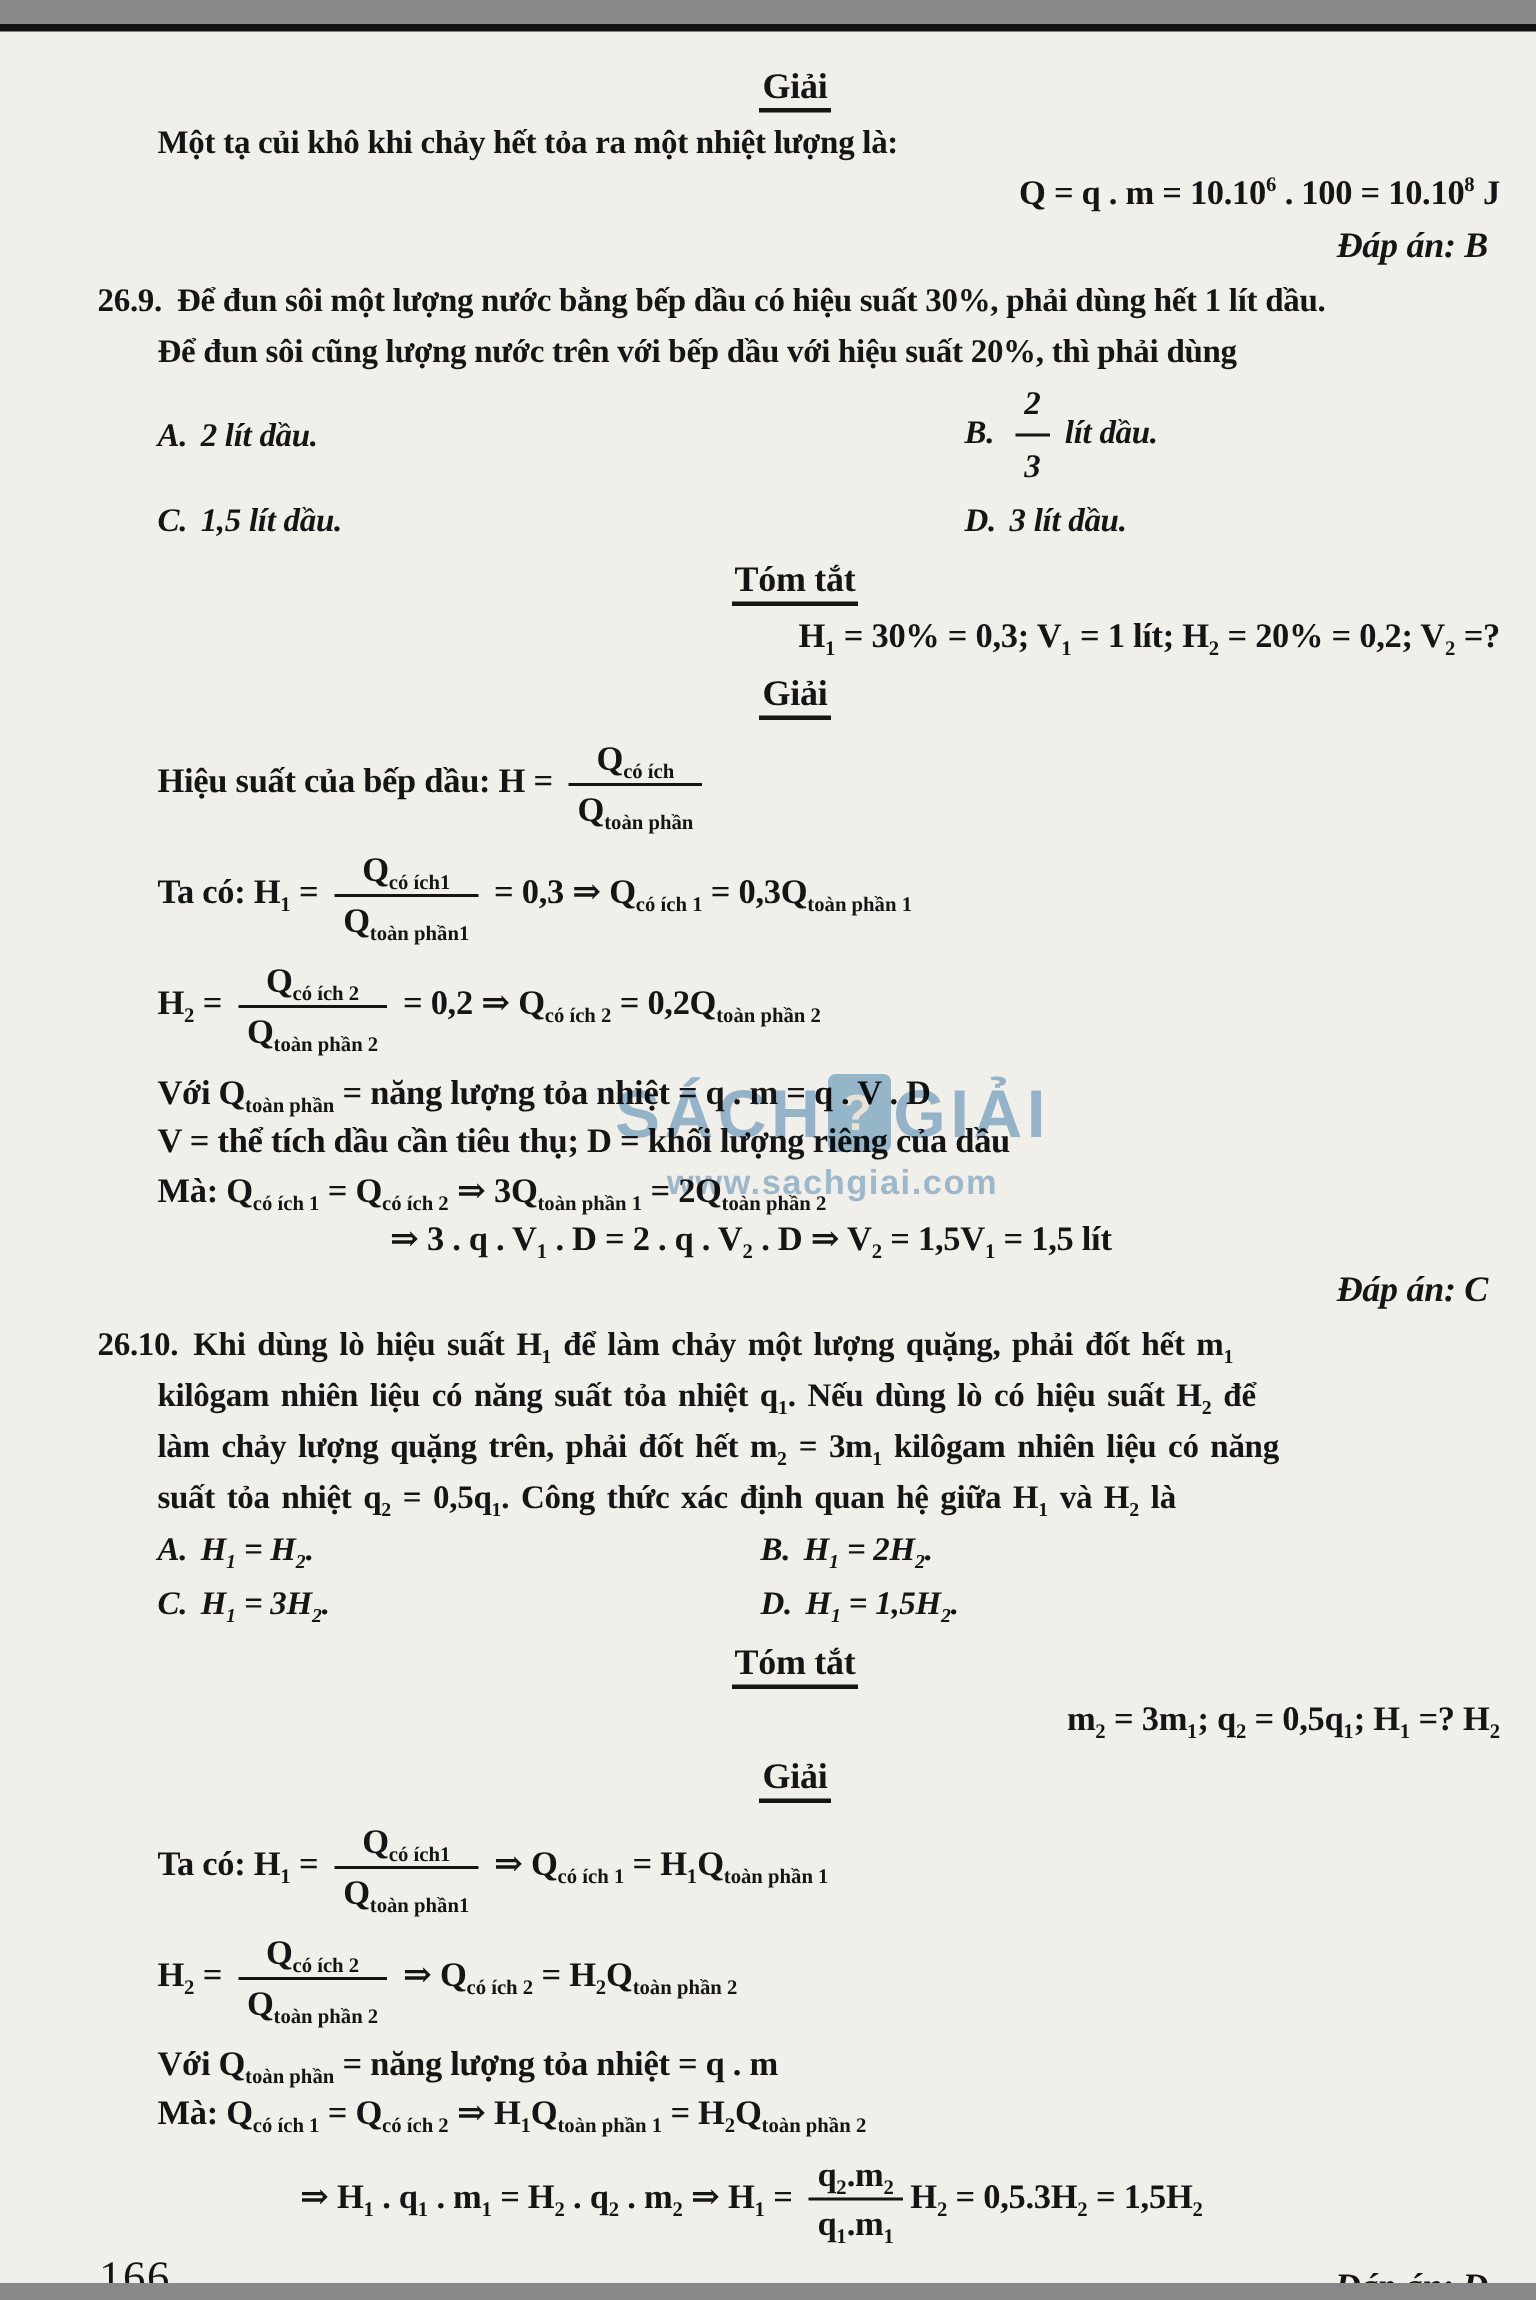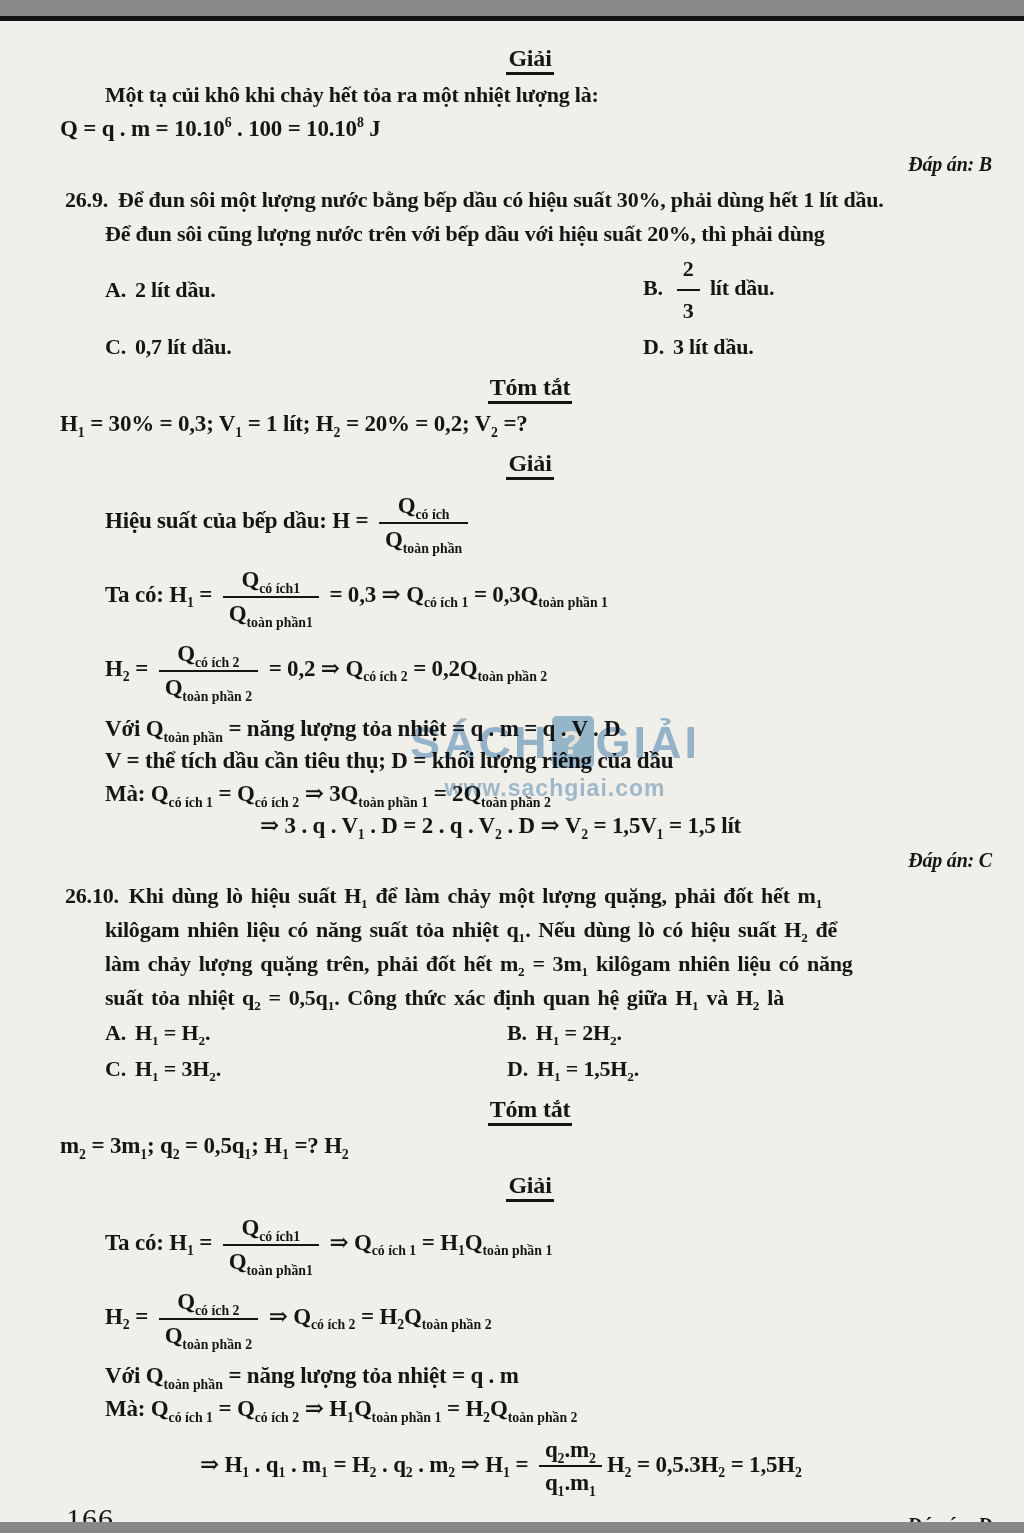--- a/index.html
+++ b/index.html
@@ -10,30 +10,30 @@
     font-weight:bold; font-size:22px; letter-spacing:-0.2px;
   }
   .scan-top { position:absolute; top:0; left:0; width:100%; height:5px; background:#121212; }
   .content { position:relative; z-index:1; padding:20px 24px 0 60px; }
 
   .heading { text-align:center; font-size:24px; line-height:32px; margin:6px 0 4px; }
   .heading .hu { border-bottom:3px solid #151515; padding:0 2px 1px; }
 
   .tline { margin:0; line-height:34px; }
   .indent { margin-left:45px; }
-  .center { text-align:left; }
+  .center { text-align:right; }
   .formula { font-size:23px; }
-  .answer { text-align:right; font-style:italic; font-size:20px; line-height:31px; margin:3px 8px 3px 0; }
+  .answer { text-align:right; font-style:italic; font-size:24px; line-height:31px; margin:3px 8px 3px 0; }
 
   .pline { margin-left:5px; }
   .pnum { margin-right:10px; }
   .cont { margin-left:45px; }
   .j10 { word-spacing:2.5px; }
 
-  .optrow { margin-left:45px; line-height:36px; display:grid; align-items:center; }
+  .optrow { margin-left:45px; line-height:36px; display:grid; align-items:center;font-style:italic; }
   .optrow-269 { grid-template-columns:538px auto; }
   .optrow-2610 { grid-template-columns:402px auto; }
   .olabel { margin-right:9px; }
 
   .fline { margin:5px 0 5px 45px; line-height:1.2; font-size:23px; }
   .fline.fr { margin-top:13px; margin-bottom:13px; }
   .f-ind1 { margin-left:200px; }
   .f-ind2 { margin-left:140px; }
 
   .frac { display:inline-flex; flex-direction:column; align-items:center; vertical-align:middle; margin:0 5px; text-align:center; }
@@ -74,21 +74,21 @@
     <p class="tline cont">Để đun sôi cũng lượng nước trên với bếp dầu với hiệu suất 20%, thì phải dùng</p>
 
     <div class="optrow optrow-269">
       <div class="opt"><span class="olabel">A.</span><span>2 lít dầu.</span></div>
       <div class="opt"><span class="olabel">B.</span><span><span class="frac">
               <span class="fnum">2</span>
               <span class="fden">3</span>
             </span> lít dầu.</span></div>
     </div>
     <div class="optrow optrow-269">
-      <div class="opt"><span class="olabel">C.</span><span>0,7 lít dầu.</span></div>
+      <div class="opt"><span class="olabel">C.</span><span>1,5 lít dầu.</span></div>
       <div class="opt"><span class="olabel">D.</span><span>3 lít dầu.</span></div>
     </div>
 
     <div class="heading"><span class="hu">Tóm tắt</span></div>
     <p class="tline center formula">H<sub>1</sub> = 30% = 0,3; V<sub>1</sub> = 1 lít; H<sub>2</sub> = 20% = 0,2; V<sub>2</sub> =?</p>
     <div class="heading"><span class="hu">Giải</span></div>
 
     <p class="fline fr">Hiệu suất của bếp dầu: H = <span class="frac">
           <span class="fnum">Q<sub>có ích</sub></span>
           <span class="fden">Q<sub>toàn phần</sub></span>

